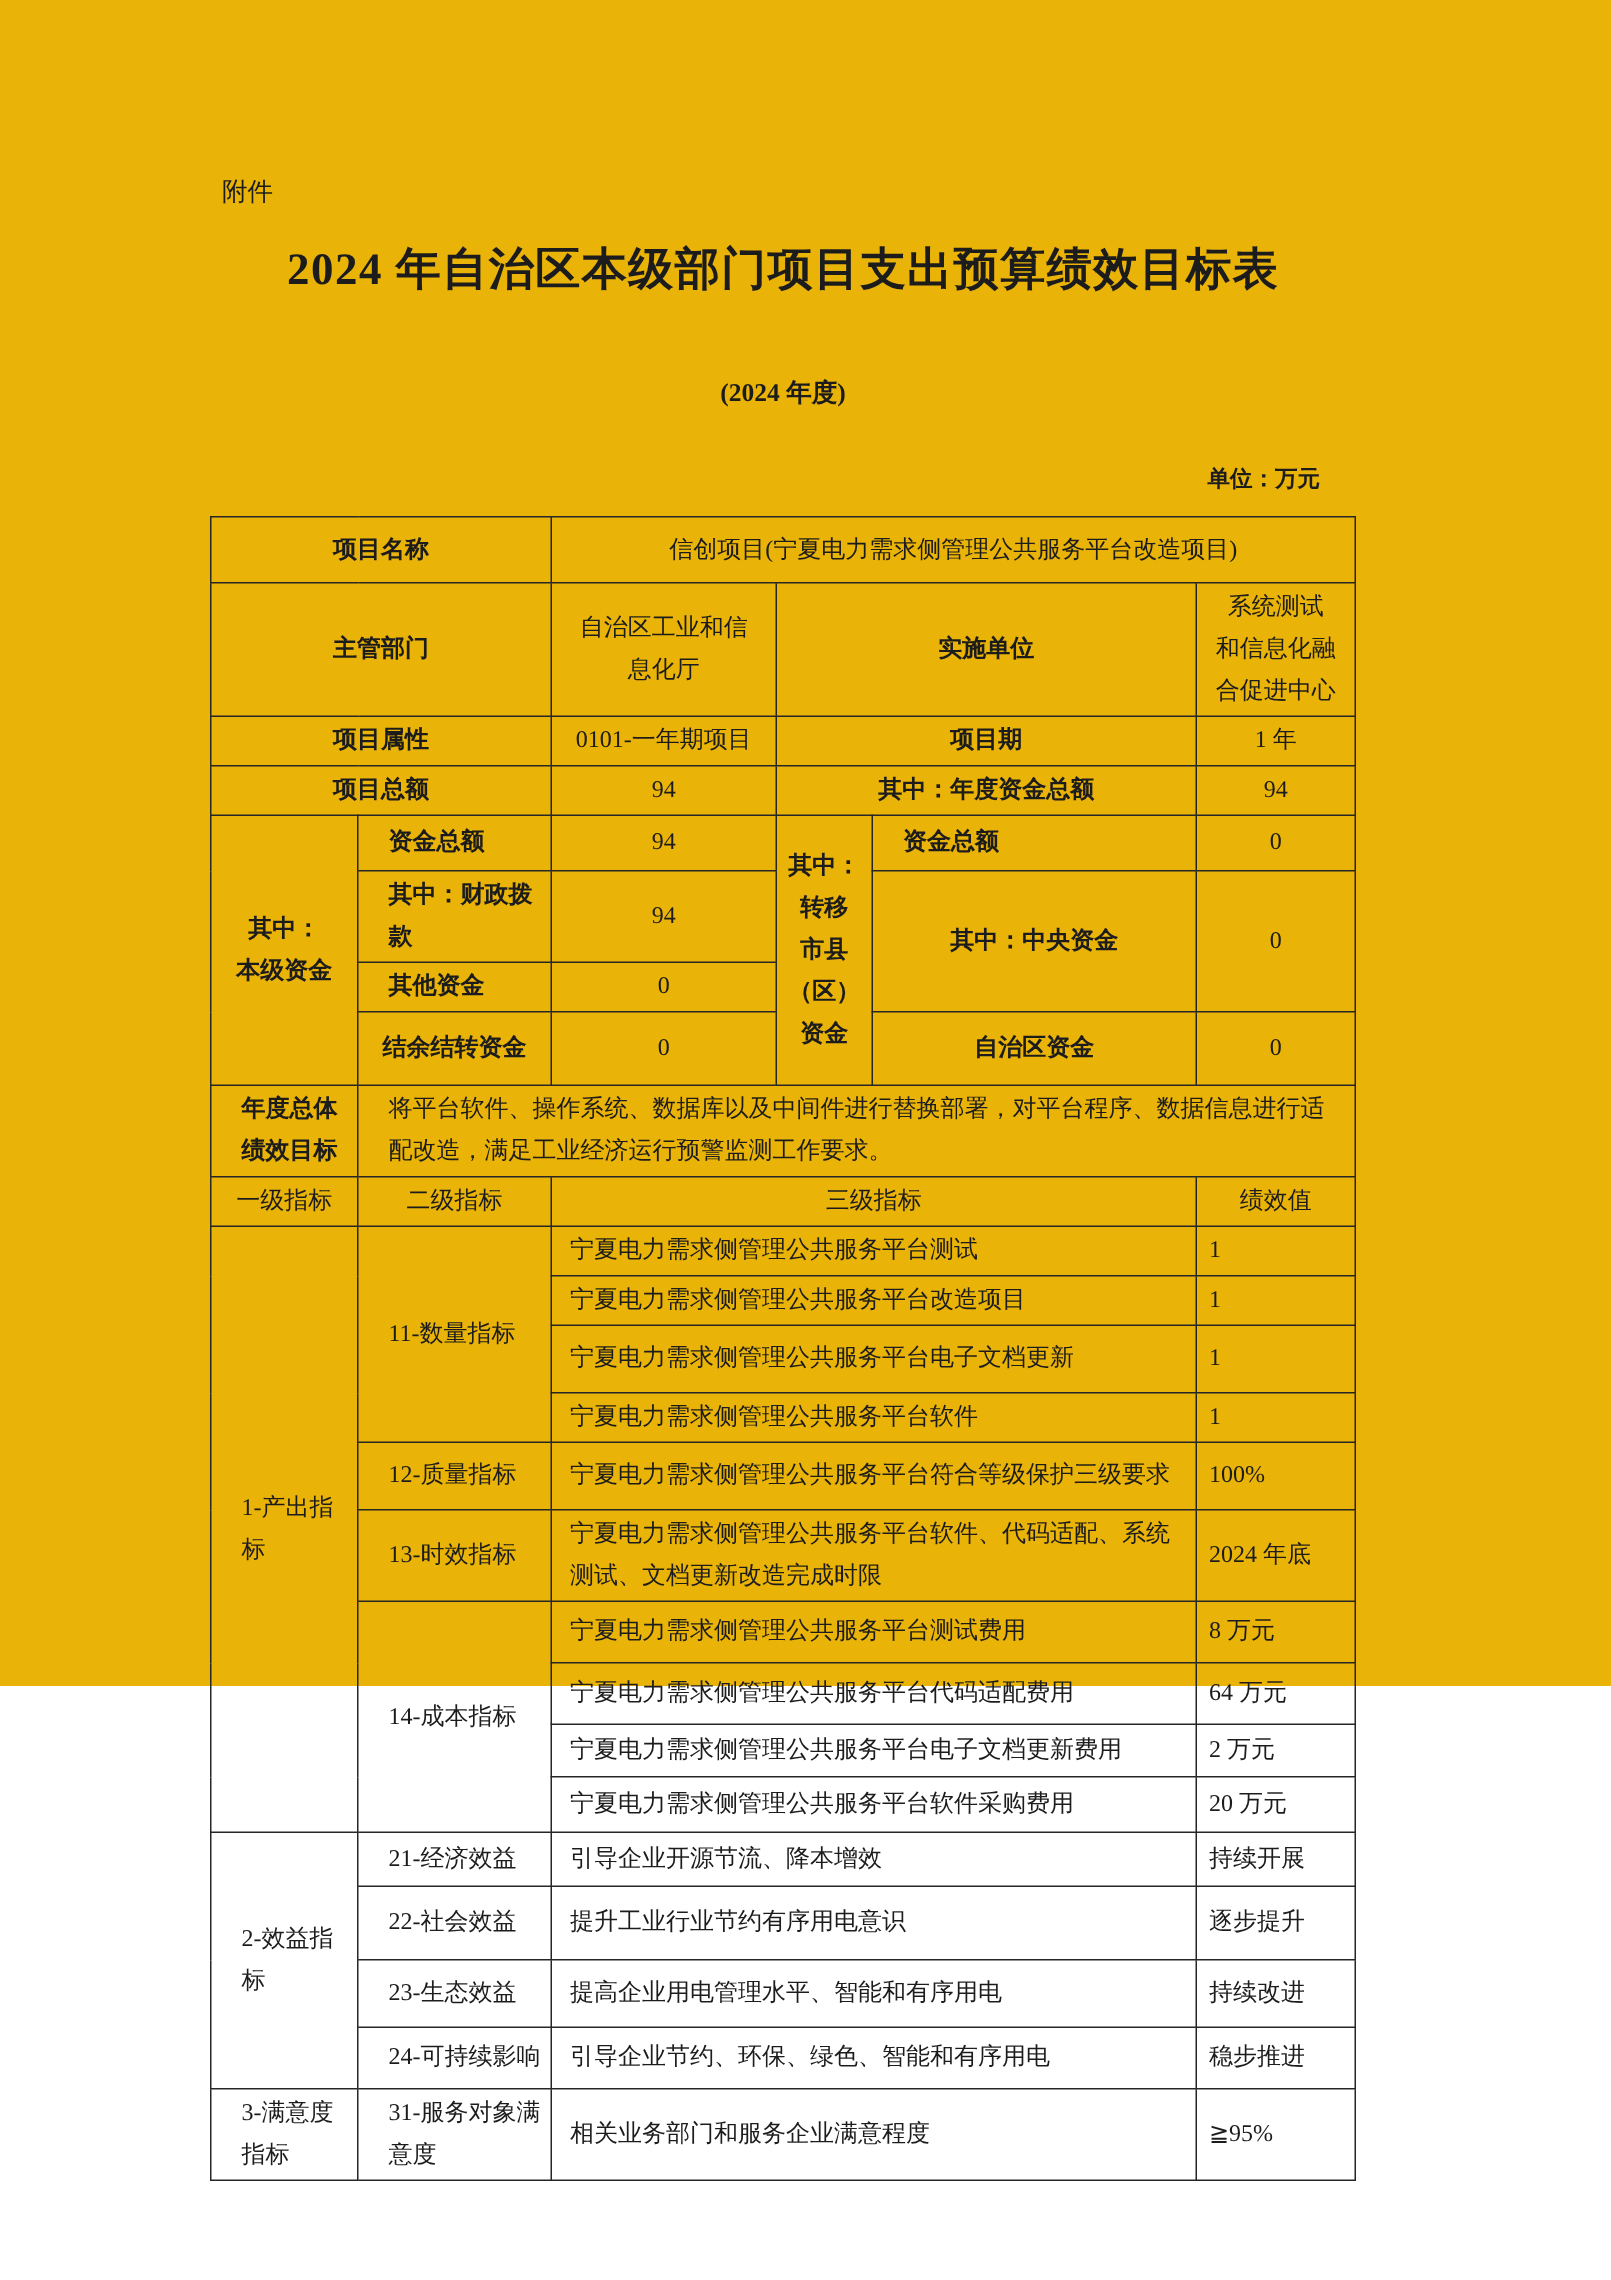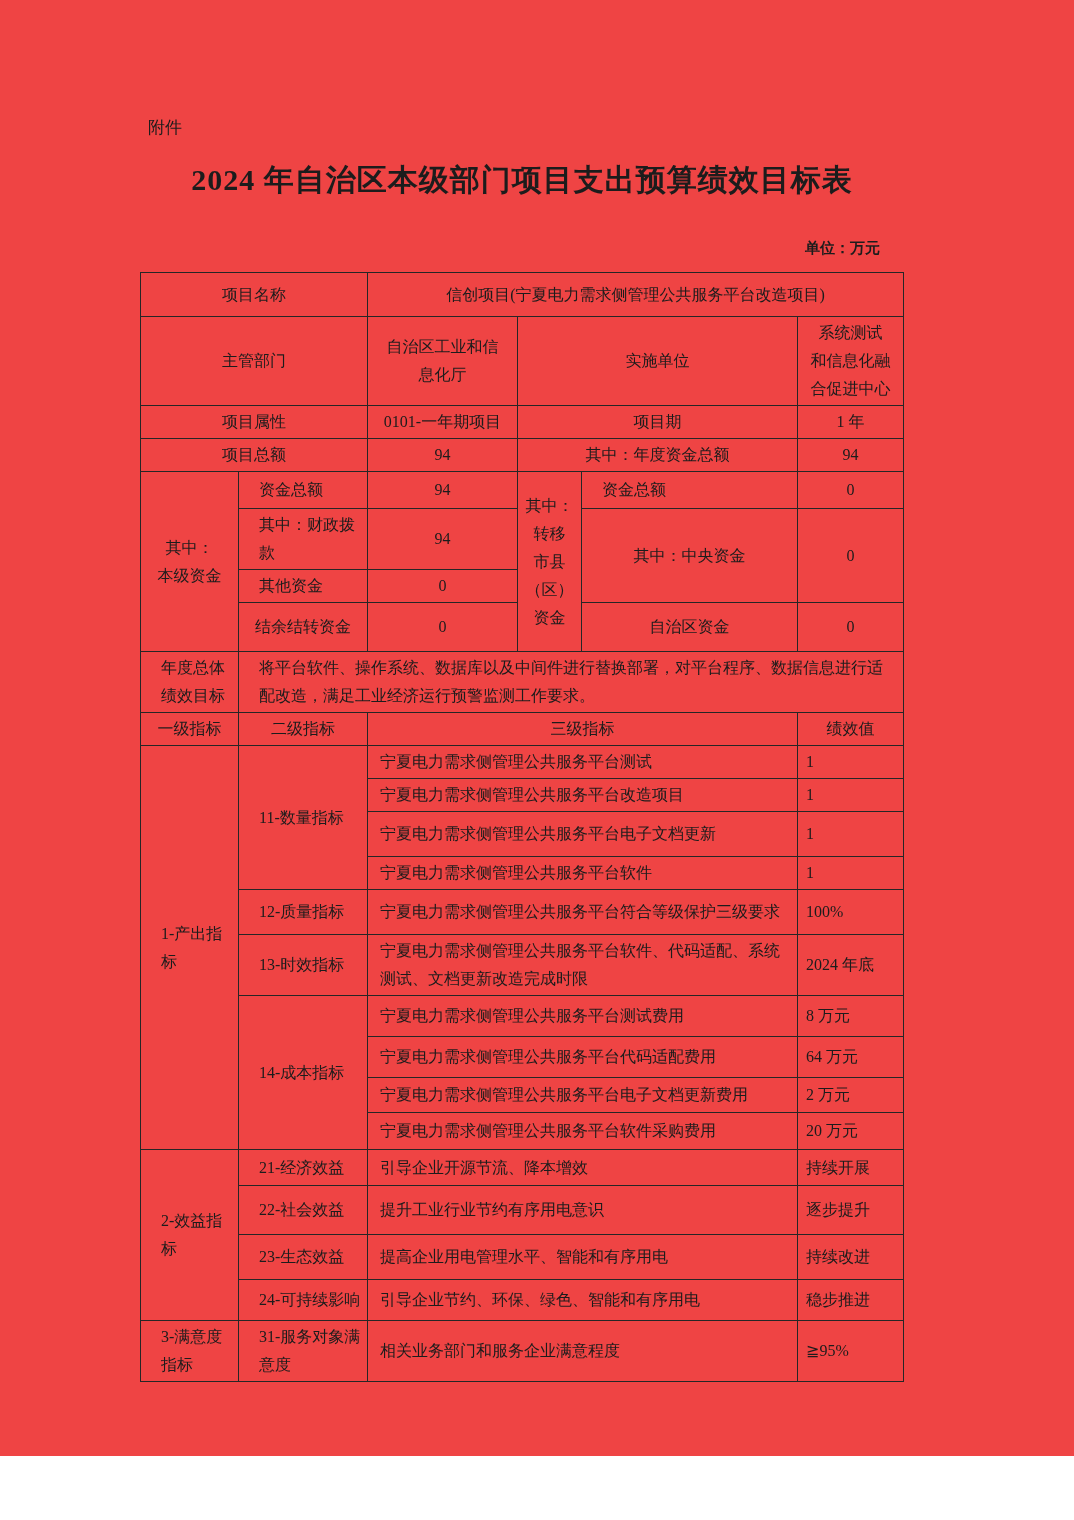--- a/index.html
+++ b/index.html
@@ -3,56 +3,57 @@
 <meta charset="utf-8">
 <style>
   html,body{margin:0;padding:0;background:#ffffff;}
   body{
     width:1074px;height:1520px;
     font-family:"Liberation Serif","DejaVu Serif",serif;
     color:#1c1c1c;
     -webkit-font-smoothing:antialiased;
   }
   .sheet{
-    position:relative;width:1074px;height:1456px;
-    box-sizing:border-box;padding-top:118px;background:#ef4444;
+    position:relative;width:1074px;height:1124px;
+    box-sizing:border-box;padding-top:118px;background:#eab308;
   }
   .attachment{margin-left:148px;font-size:17px;line-height:20px;}
   .content{margin-left:140px;width:764px;}
   .title{
     text-align:center;font-size:30px;font-weight:700;
     line-height:40px;margin-top:22px;letter-spacing:1px;
   }
   .subtitle{text-align:center;font-size:17px;font-weight:700;margin-top:52px;line-height:20px;}
   .unit-note{text-align:right;font-size:15px;font-weight:700;margin-top:38px;line-height:20px;padding-right:24px;}
   table.main{
     border-collapse:collapse;table-layout:fixed;
     width:764px;margin-top:14px;
   }
   td{
     border:1px solid #262626;
     font-size:16px;line-height:28px;
     padding:2px 6px;vertical-align:middle;
     overflow:hidden;word-break:break-all;
   }
-  .lbl{font-weight:400;}
+  .lbl{font-weight:700;}
   .ctr{text-align:center;}
   .lft{text-align:left;padding-left:20px;}
   .t3{text-align:left;padding-left:12px;}
   .val{text-align:left;padding-left:8px;}
   .pre{white-space:pre-line;}
 </style>
 </head>
 <body>
 
 <div class="sheet">
   <div class="attachment">附件</div>
 
   <div class="content">
     <div class="title">2024 年自治区本级部门项目支出预算绩效目标表</div>
+    <div class="subtitle">(2024 年度)</div>
     <div class="unit-note">单位：万元</div>
 
     <table class="main">
       <colgroup>
         <col style="width:98px">
           <col style="width:129px">
           <col style="width:150px">
         <col style="width:64px">
           <col style="width:216px">
           <col style="width:106px">

